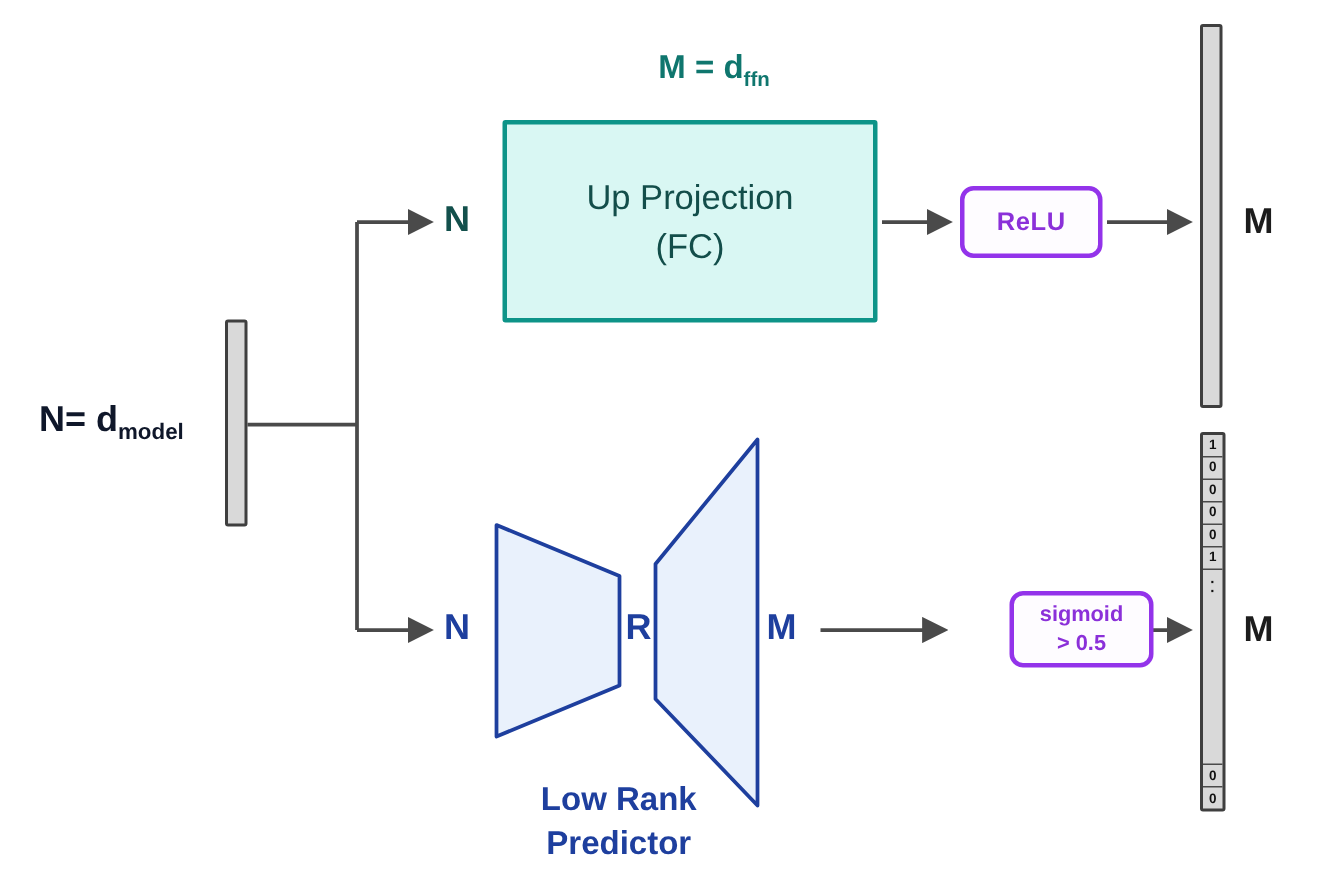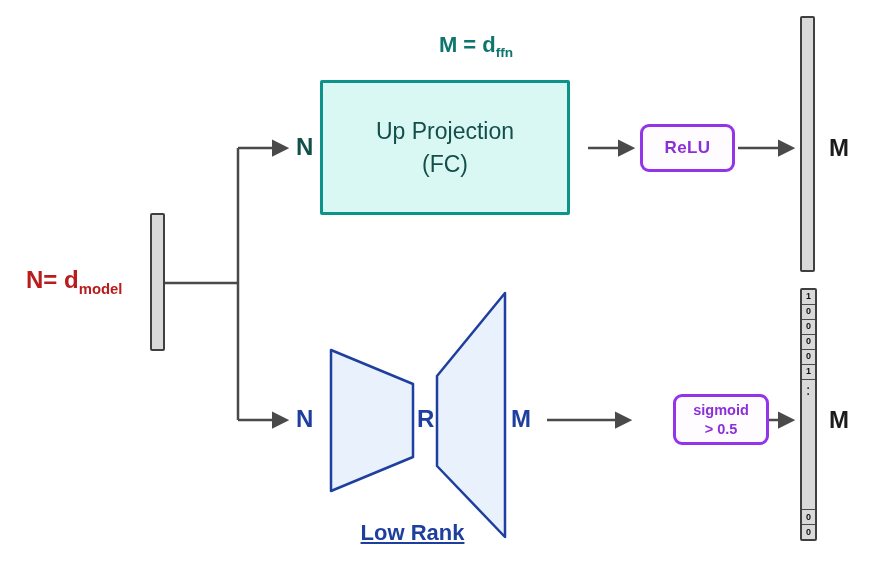--- a/index.html
+++ b/index.html
@@ -34,50 +34,50 @@
   .cell.top-b{border-bottom:none;border-top:1px solid #4a4a4a;line-height:14px;}
   .dots{
     display:flex;flex-direction:column;align-items:center;
     font-size:10px;line-height:6px;color:#111;padding:6px 0 0 0;font-weight:700;
   }
   .spacer{flex:1 1 auto;}
 
   .lbl{position:absolute;font-weight:600;white-space:nowrap;}
   .lbl sub{font-size:0.62em;font-weight:700;}
 
-  .lbl-input{left:26px;top:266px;font-size:24px;color:#b91c1c;font-weight:700;}
+  .lbl-input{left:26px;top:266px;font-size:24px;color:#0f172a;font-weight:700;}
   .lbl-dim{left:351px;top:32px;width:250px;text-align:center;font-size:22px;color:#0f766e;}
   .lbl-n-top{left:296px;top:133px;font-size:24px;color:#13504c;}
   .lbl-n-bottom{left:296px;top:405px;font-size:24px;color:#1e3f9e;}
   .lbl-r{left:417px;top:405px;font-size:24px;color:#1e3f9e;}
   .lbl-m-inner{left:511px;top:405px;font-size:24px;color:#1e3f9e;}
   .lbl-m-top{left:829px;top:134px;font-size:24px;color:#1c1c1c;}
   .lbl-m-bottom{left:829px;top:406px;font-size:24px;color:#1c1c1c;}
 
   .upproj{
-    position:absolute;left:320px;top:80px;width:250px;height:135px;
+    position:absolute;left:335px;top:80px;width:250px;height:135px;
     background:#d9f7f3;border:3px solid #0d9488;border-radius:2px;
     box-sizing:border-box;
     display:flex;flex-direction:column;align-items:center;justify-content:center;
     font-size:23px;color:#134e4a;font-weight:500;line-height:1.4;
   }
 
   .actbox{
     position:absolute;
     border:3px solid #9333ea;border-radius:9px;
     background:#fefcff;box-sizing:border-box;
     display:flex;flex-direction:column;align-items:center;justify-content:center;
     color:#8b30d9;font-weight:700;
   }
   .relu{left:640px;top:124px;width:95px;height:48px;font-size:17px;letter-spacing:0.4px;}
   .sigmoid{left:637px;top:394px;width:96px;height:51px;font-size:14.5px;line-height:1.25;margin-left:36px;}
 
   .caption{
     position:absolute;left:330px;top:518px;width:165px;
-    text-align:center;color:#1e3f9e;font-size:22px;font-weight:600;line-height:1.32;text-decoration:underline;
+    text-align:center;color:#1e3f9e;font-size:22px;font-weight:600;line-height:1.32;
   }
 </style>
 </head>
 <body>
 
 <div class="canvas">
 
   <svg class="layer" width="890" height="580" viewBox="0 0 890 580">
     <defs>
       <marker id="arrow" viewBox="0 0 10 10" refX="7" refY="5" markerWidth="7" markerHeight="7" orient="auto">
@@ -127,20 +127,21 @@
   <div class="lbl lbl-r">R</div>
   <div class="lbl lbl-m-inner">M</div>
 
   <div class="actbox sigmoid">
     <div>sigmoid</div>
     <div>&gt; 0.5</div>
   </div>
 
   <div class="caption">
     <div>Low Rank</div>
+    <div>Predictor</div>
   </div>
 
   <div class="bar bar-out-bottom">
     <div class="cell">1</div>
     <div class="cell">0</div>
     <div class="cell">0</div>
     <div class="cell">0</div>
     <div class="cell">0</div>
     <div class="cell">1</div>
     <div class="dots">

